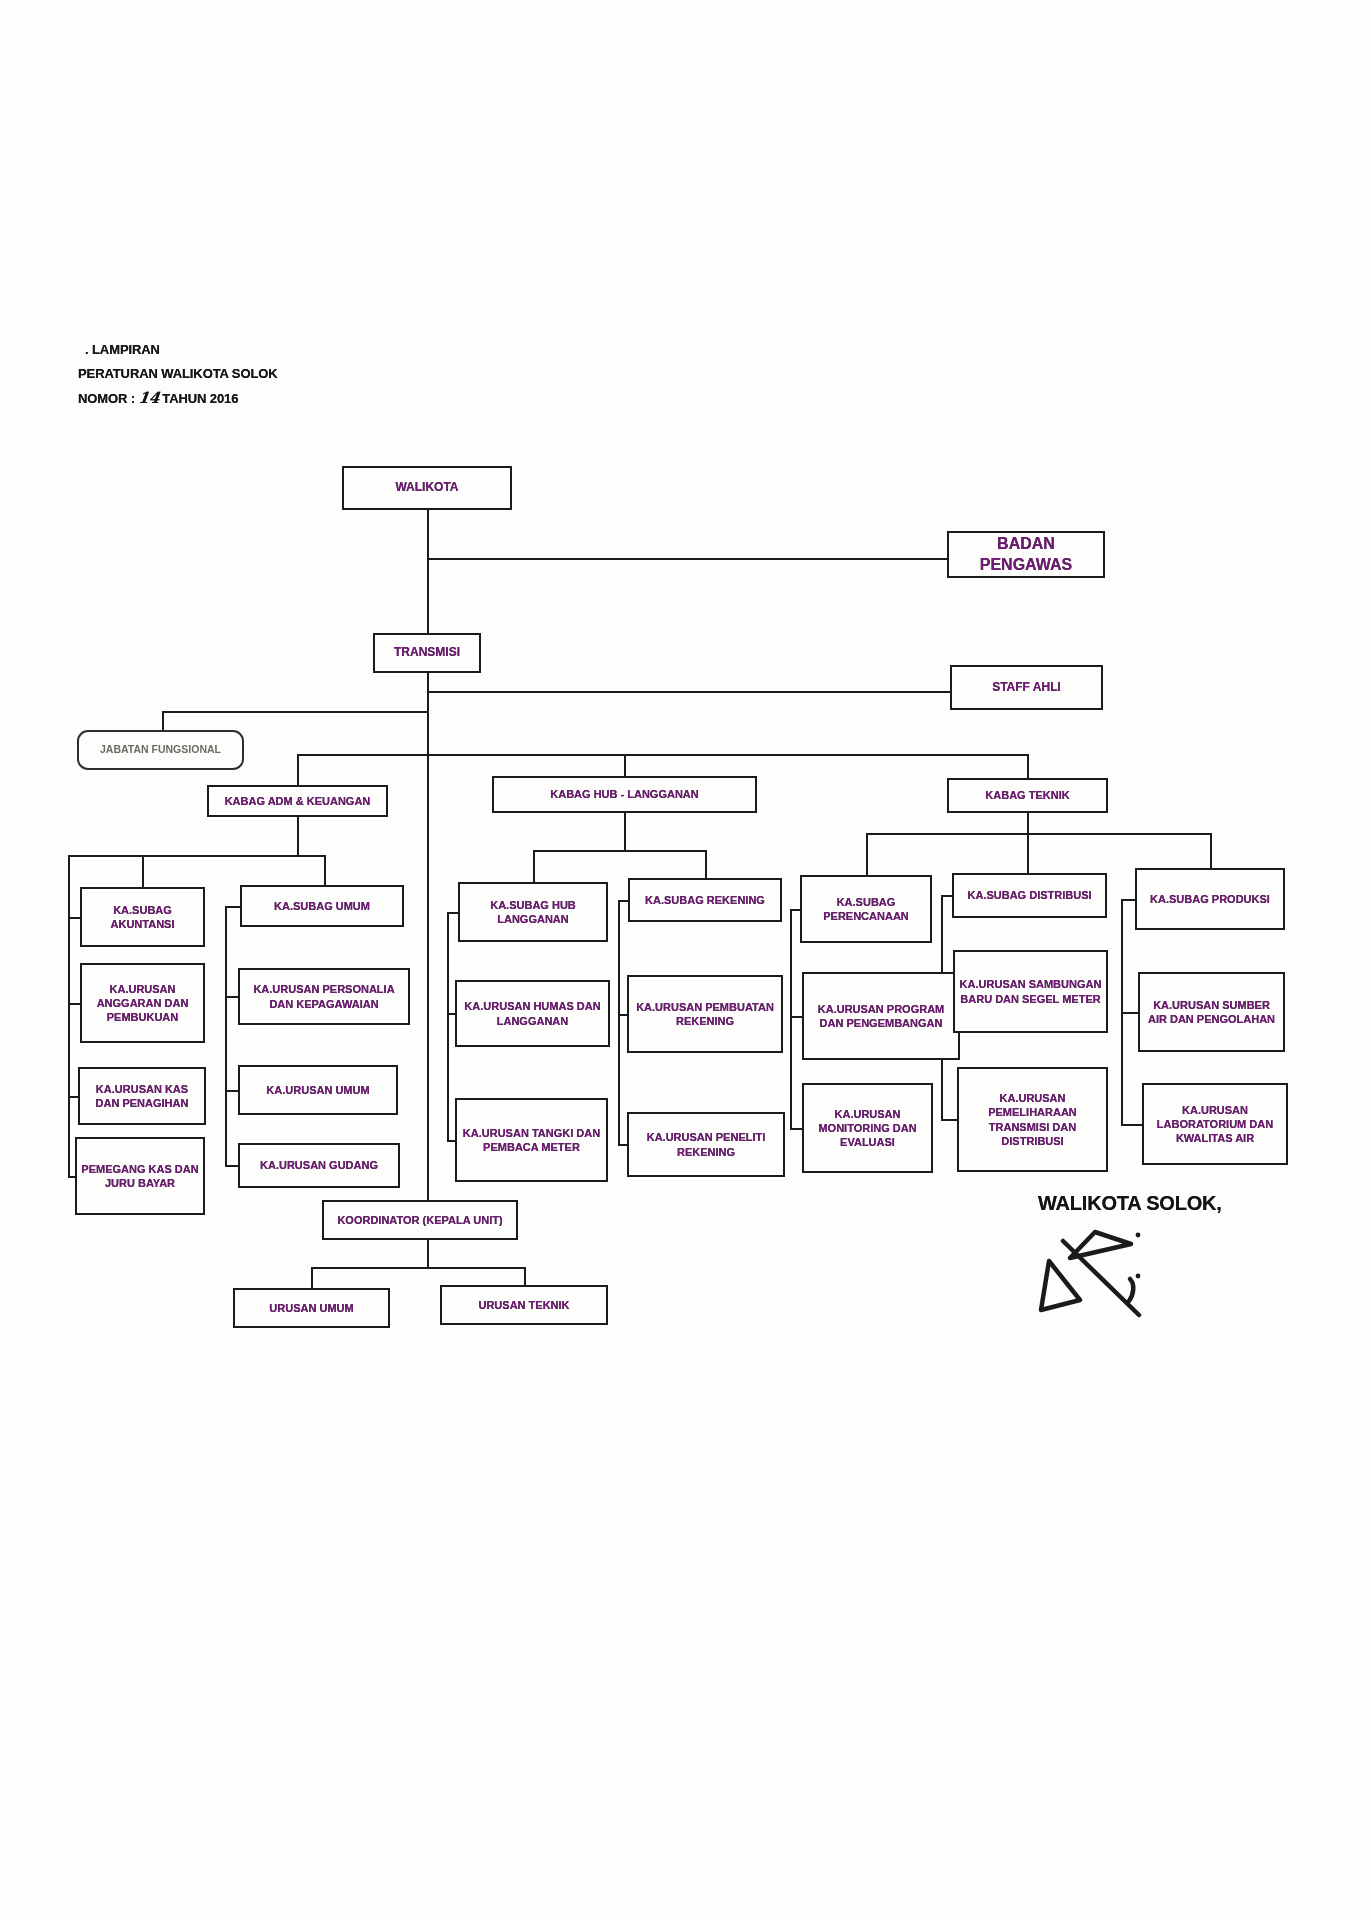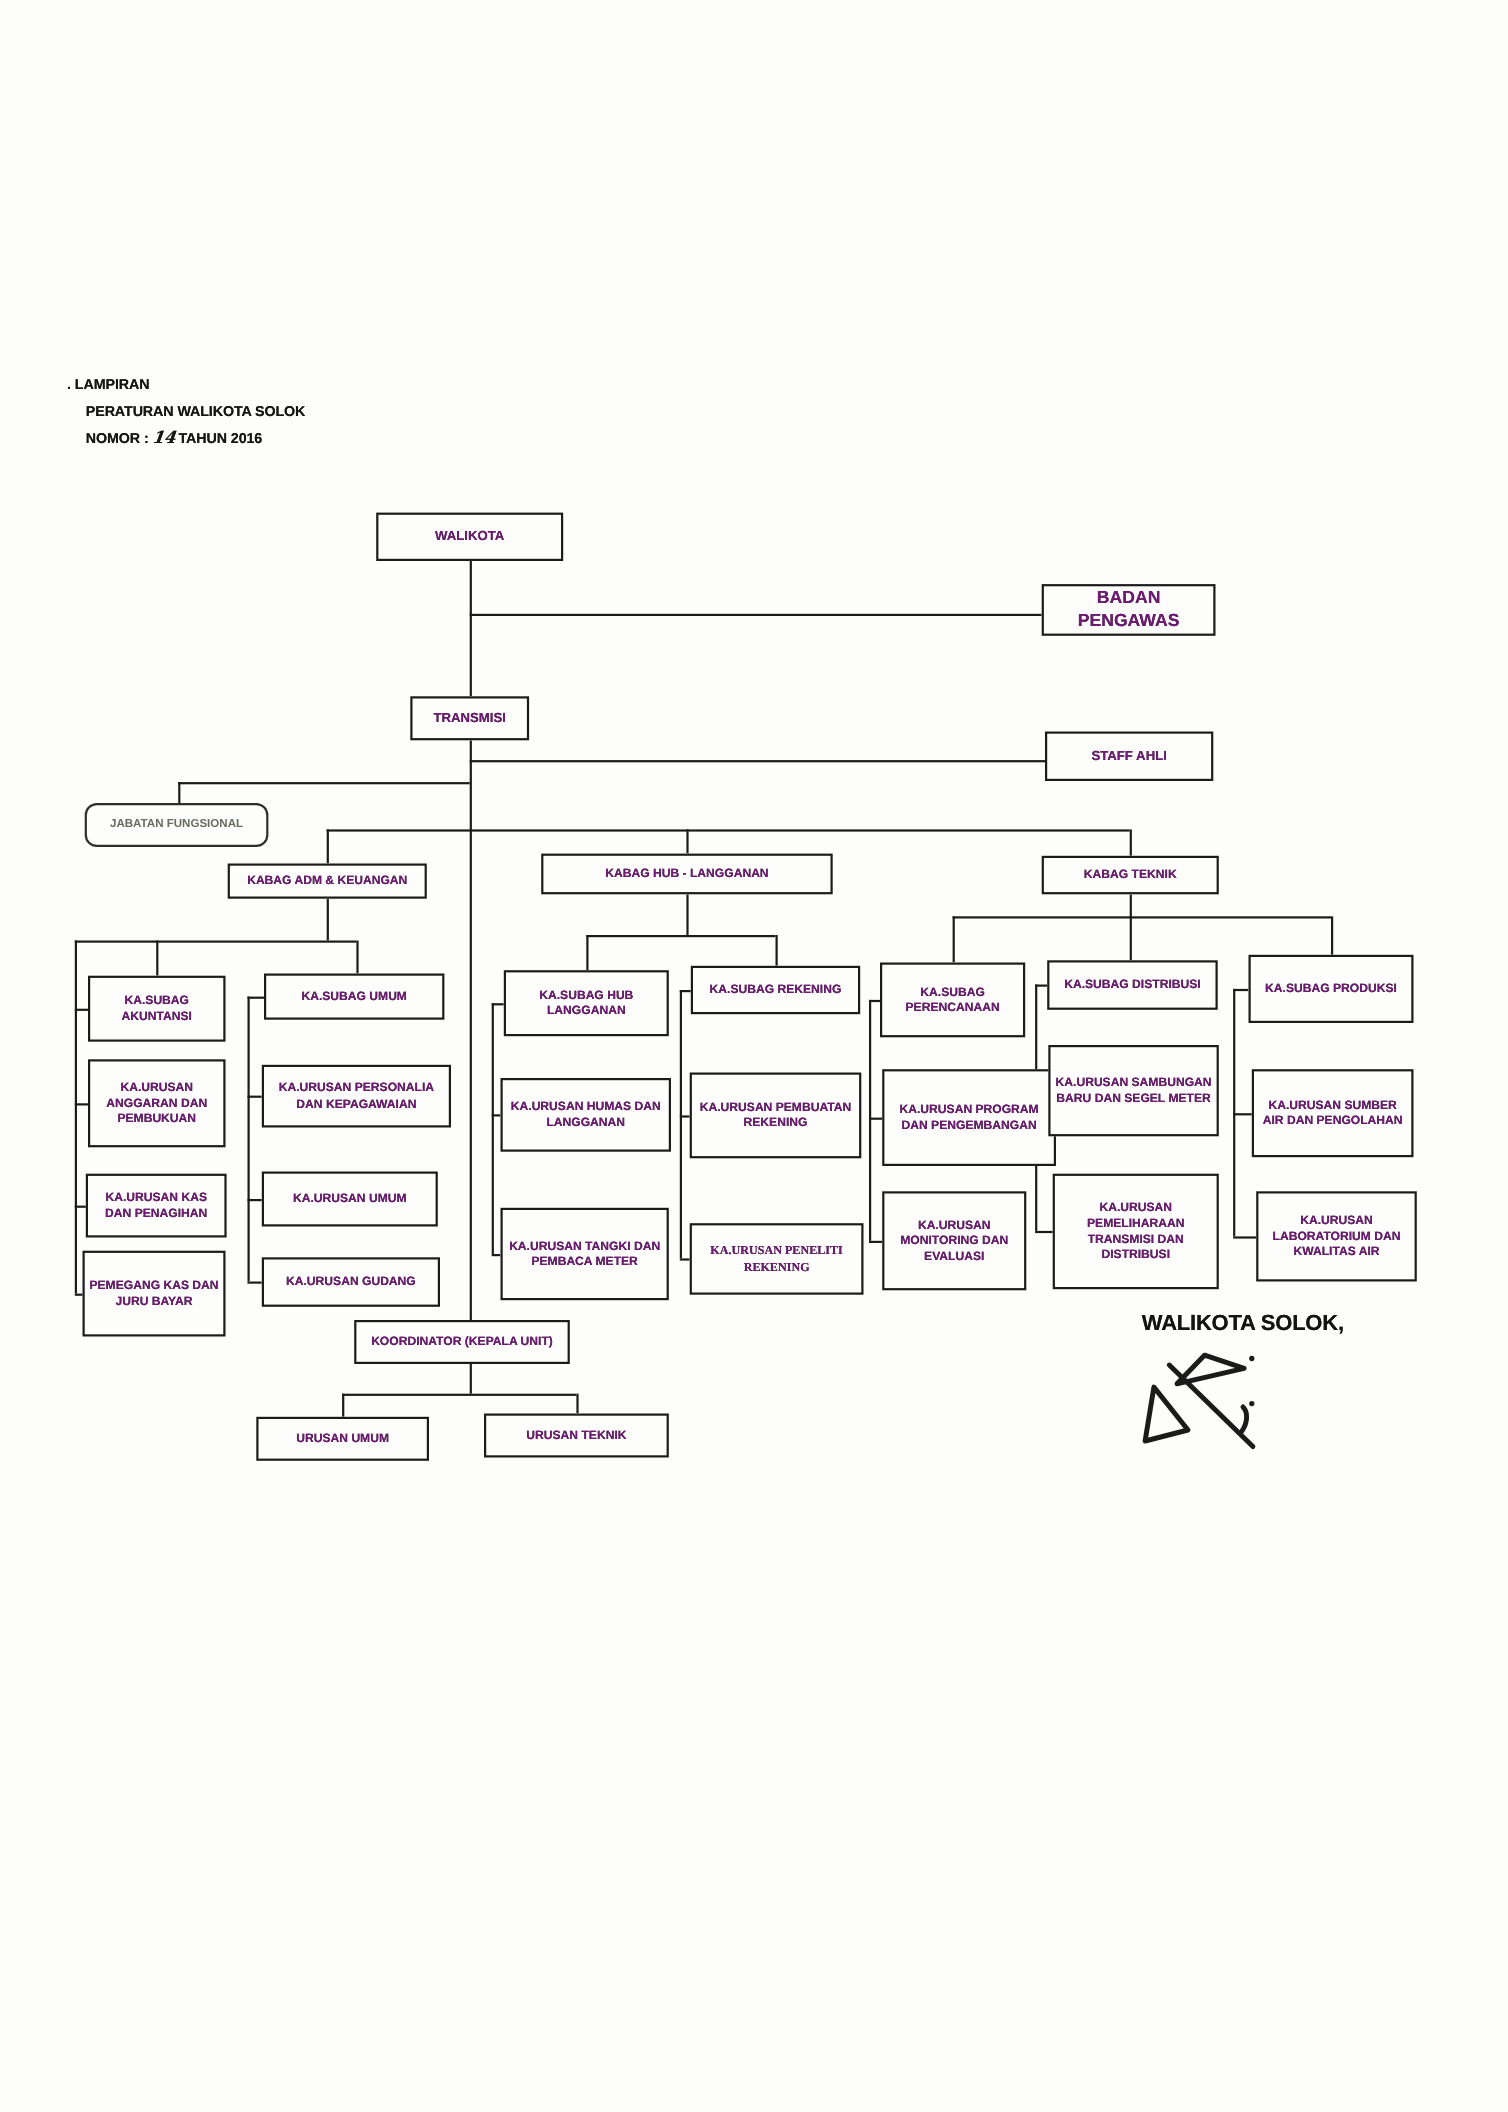--- a/index.html
+++ b/index.html
@@ -24,21 +24,21 @@
   .seg{position:absolute;background:#1b1b1b;z-index:1;}
   .sig-title{position:absolute;left:1038px;top:1192px;font-weight:700;
        font-size:20px;color:#141414;letter-spacing:-0.2px;text-shadow:0 0 .5px #333;}
   .sig-mark{position:absolute;left:1035px;top:1226px;}
 </style>
 </head>
 <body>
 
 <div class="page">
 
-  <div class="hdr" style="left:61px;top:342px;">. LAMPIRAN</div>
+  <div class="hdr" style="left:85px;top:342px;">. LAMPIRAN</div>
   <div class="hdr" style="left:78px;top:366px;">PERATURAN WALIKOTA SOLOK</div>
   <div class="hdr" style="left:78px;top:389px;">
     <span>NOMOR : </span><span class="hand">14</span><span>TAHUN 2016</span>
   </div>
 
   <div id="chart">
       <div class="node" style="left: 342px; top: 466px; width: 170px; height: 44px; font-size: 12px;">WALIKOTA</div>
       <div class="node" style="left: 947px; top: 531px; width: 158px; height: 47px; font-size: 16px;">BADAN PENGAWAS</div>
       <div class="node" style="left: 373px; top: 633px; width: 108px; height: 40px; font-size: 12px;">TRANSMISI</div>
       <div class="node" style="left: 950px; top: 665px; width: 153px; height: 45px; font-size: 12px;">STAFF AHLI</div>
@@ -52,21 +52,21 @@
       <div class="node" style="left: 75px; top: 1137px; width: 130px; height: 78px;">PEMEGANG KAS DAN JURU BAYAR</div>
       <div class="node" style="left: 240px; top: 885px; width: 164px; height: 42px;">KA.SUBAG UMUM</div>
       <div class="node" style="left: 238px; top: 968px; width: 172px; height: 57px;">KA.URUSAN PERSONALIA DAN KEPAGAWAIAN</div>
       <div class="node" style="left: 238px; top: 1065px; width: 160px; height: 50px;">KA.URUSAN UMUM</div>
       <div class="node" style="left: 238px; top: 1143px; width: 162px; height: 45px;">KA.URUSAN GUDANG</div>
       <div class="node" style="left: 458px; top: 882px; width: 150px; height: 60px;">KA.SUBAG HUB LANGGANAN</div>
       <div class="node" style="left: 455px; top: 980px; width: 155px; height: 67px;">KA.URUSAN HUMAS DAN LANGGANAN</div>
       <div class="node" style="left: 455px; top: 1098px; width: 153px; height: 84px;">KA.URUSAN TANGKI DAN PEMBACA METER</div>
       <div class="node" style="left: 628px; top: 878px; width: 154px; height: 44px;">KA.SUBAG REKENING</div>
       <div class="node" style="left: 627px; top: 975px; width: 156px; height: 78px;">KA.URUSAN PEMBUATAN REKENING</div>
-      <div class="node" style="left: 627px; top: 1112px; width: 158px; height: 65px; font-family: Liberation Serif, serif;">KA.URUSAN PENELITI REKENING</div>
+      <div class="node" style="left: 627px; top: 1112px; width: 158px; height: 65px;">KA.URUSAN PENELITI REKENING</div>
       <div class="node" style="left: 800px; top: 875px; width: 132px; height: 68px;">KA.SUBAG PERENCANAAN</div>
       <div class="node" style="left: 802px; top: 972px; width: 158px; height: 88px;">KA.URUSAN PROGRAM DAN PENGEMBANGAN</div>
       <div class="node" style="left: 802px; top: 1083px; width: 131px; height: 90px;">KA.URUSAN MONITORING DAN EVALUASI</div>
       <div class="node" style="left: 952px; top: 873px; width: 155px; height: 45px;">KA.SUBAG DISTRIBUSI</div>
       <div class="node" style="left: 953px; top: 950px; width: 155px; height: 83px;">KA.URUSAN SAMBUNGAN BARU DAN SEGEL METER</div>
       <div class="node" style="left: 957px; top: 1067px; width: 151px; height: 105px;">KA.URUSAN PEMELIHARAAN TRANSMISI DAN DISTRIBUSI</div>
       <div class="node" style="left: 1135px; top: 868px; width: 150px; height: 62px;">KA.SUBAG PRODUKSI</div>
       <div class="node" style="left: 1138px; top: 972px; width: 147px; height: 80px;">KA.URUSAN SUMBER AIR DAN PENGOLAHAN</div>
       <div class="node" style="left: 1142px; top: 1083px; width: 146px; height: 82px;">KA.URUSAN LABORATORIUM DAN KWALITAS AIR</div>
       <div class="node" style="left: 322px; top: 1200px; width: 196px; height: 40px;">KOORDINATOR (KEPALA UNIT)</div>

